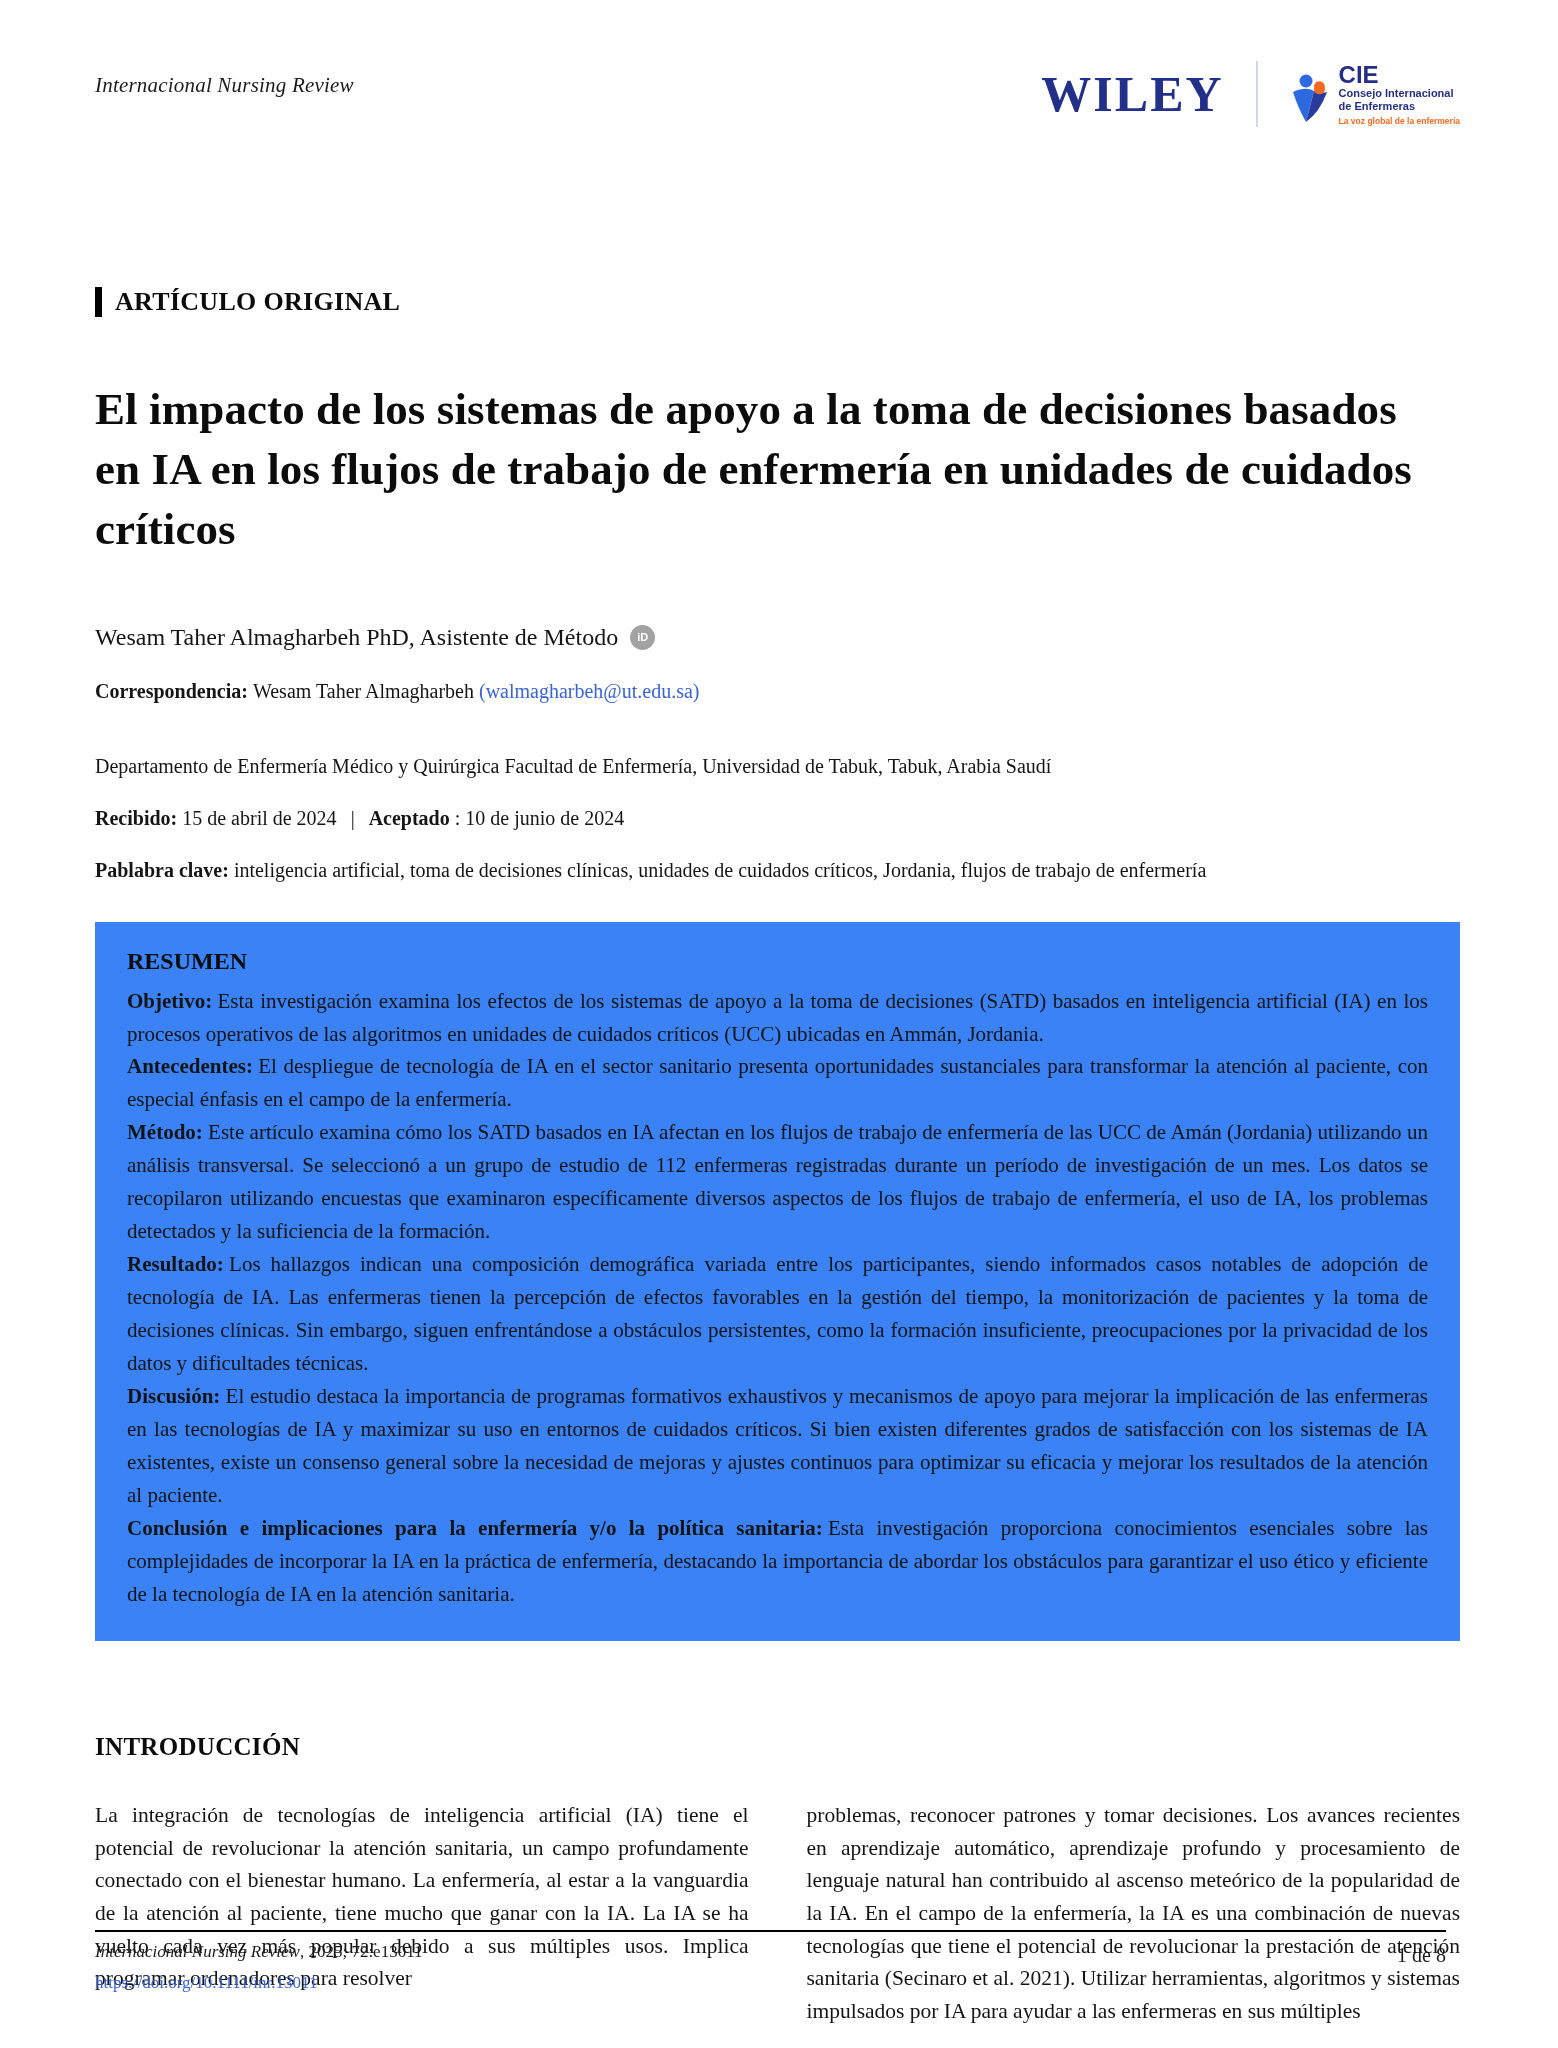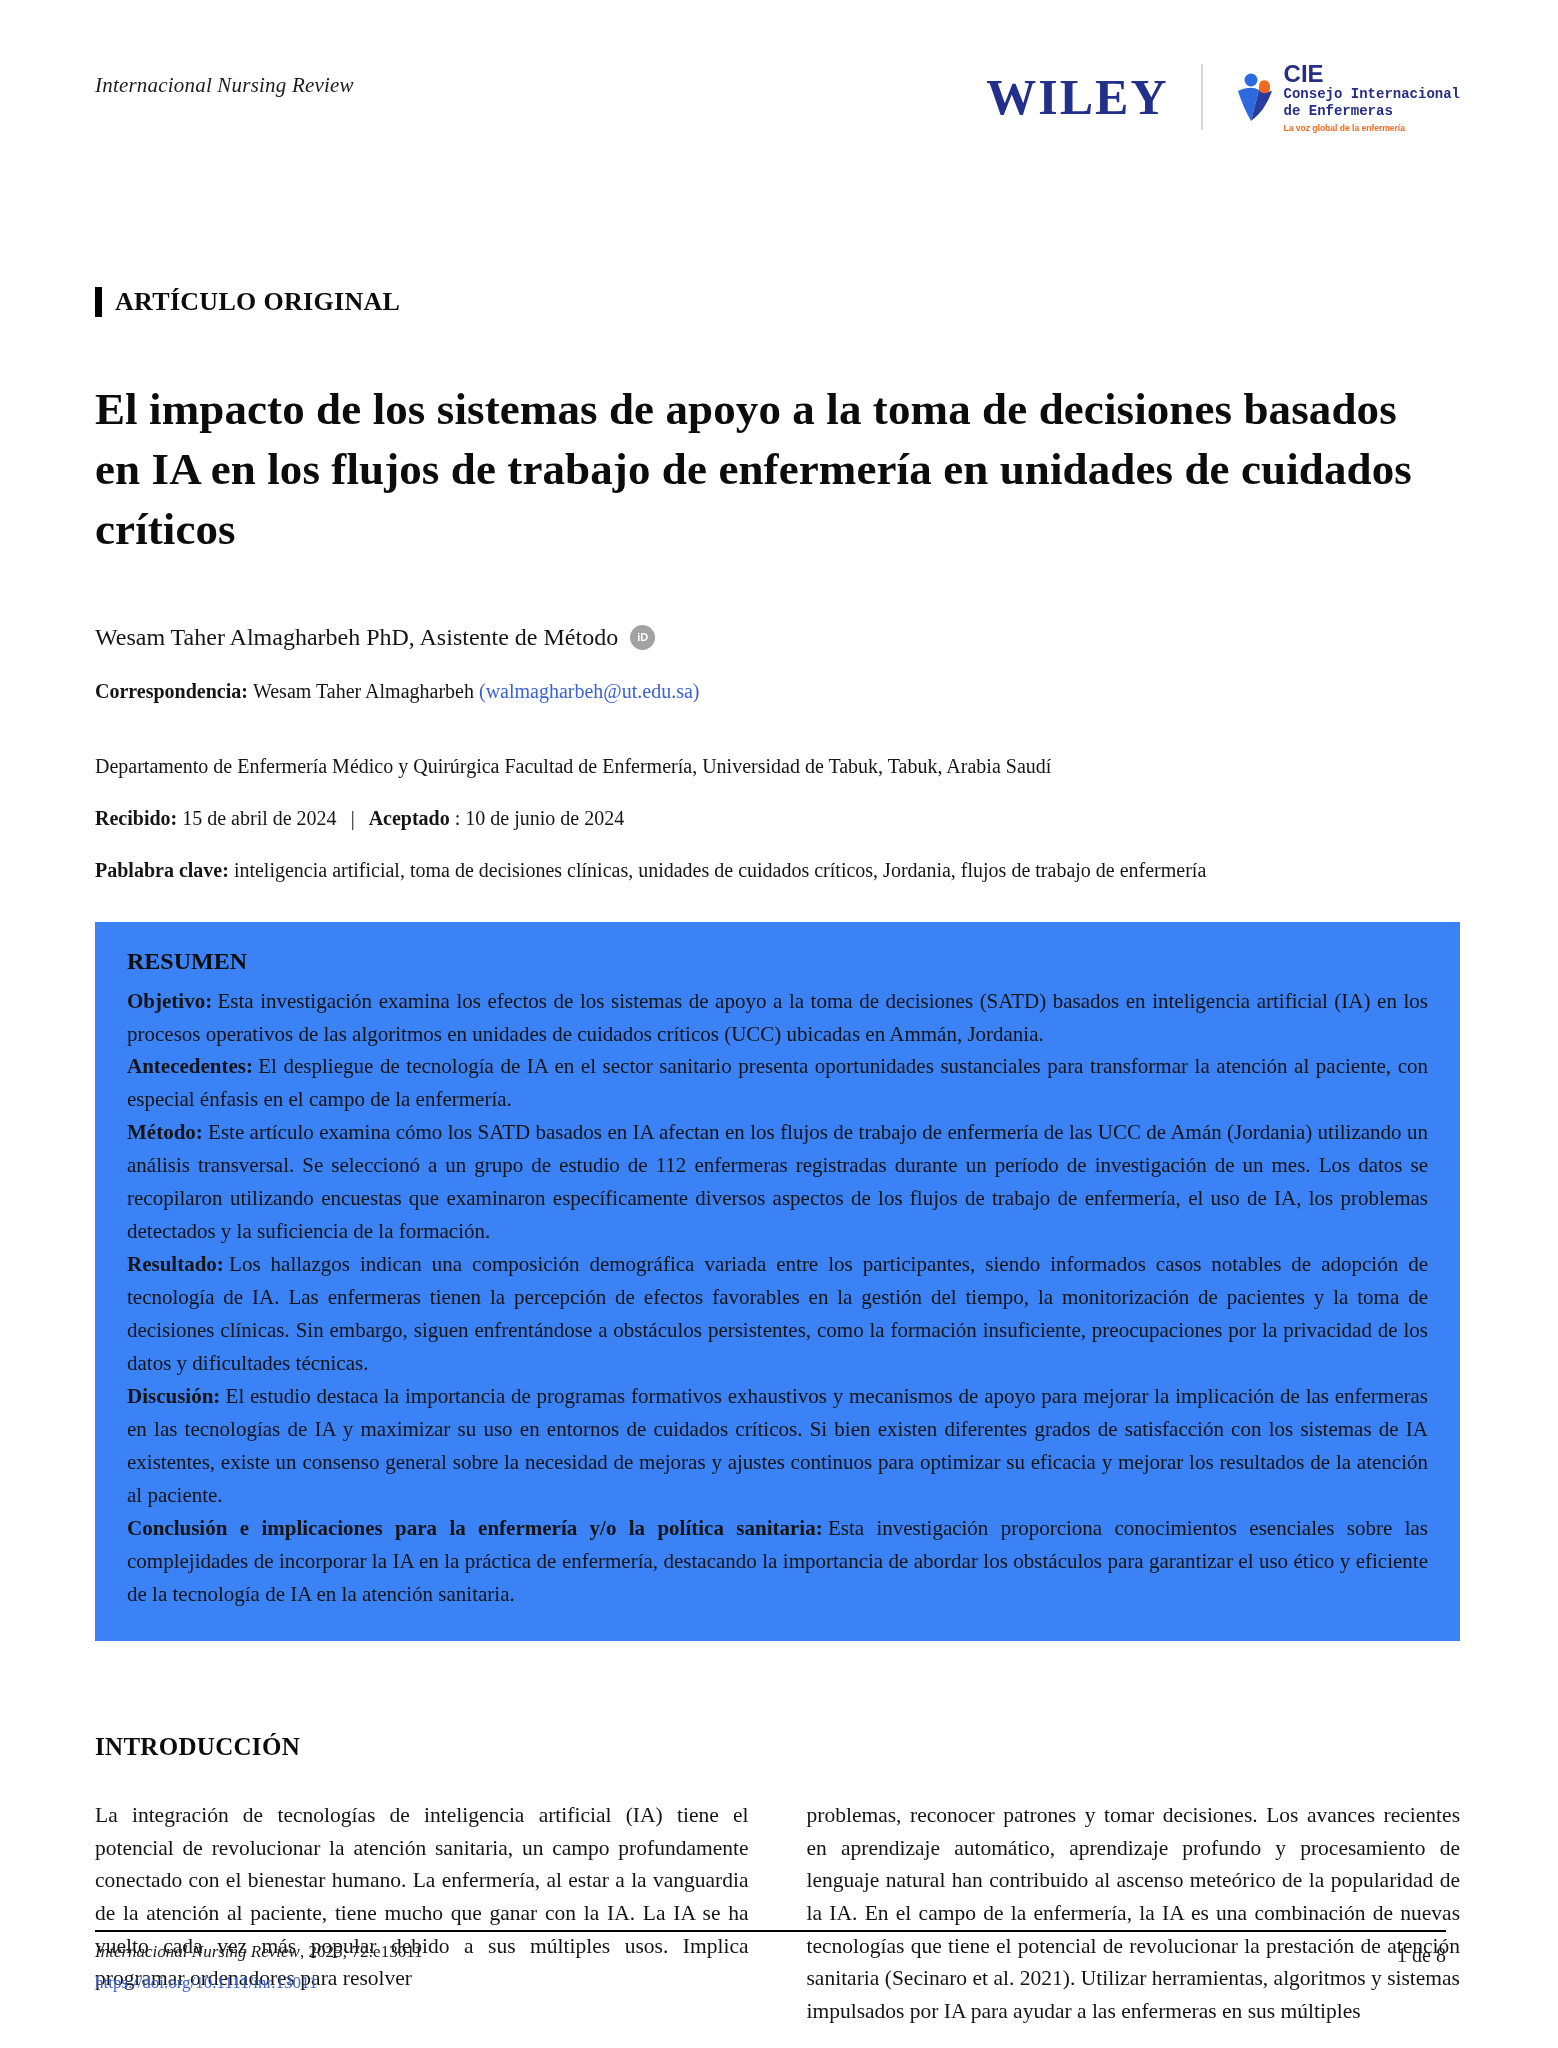--- a/index.html
+++ b/index.html
@@ -8,26 +8,26 @@
          font-family:"Liberation Serif","DejaVu Serif",serif; color:#111; }
   .page { width:1558px; height:2048px; padding:55px 98px 0 95px; position:relative; overflow:hidden;border-radius:32px; }
 
   
   .header-row { display:flex; justify-content:space-between; align-items:flex-start; height:110px; }
   .journal-name { font-style:italic; font-size:21px; color:#1c1c1c; margin-top:18px; letter-spacing:0.2px; }
   .logo-block { display:flex; align-items:center; gap:32px; margin-top:6px; }
   .wiley-word { font-family:"Liberation Serif",serif; font-weight:700; font-size:50px;
                 color:#23308a; letter-spacing:2px; line-height:1; }
   .logo-divider { width:2px; height:66px; background:#d4d6e6; }
-  .cie-logo { display:flex; align-items:center; gap:9px; }
+  .cie-logo { display:flex; align-items:flex-end; gap:9px; }
   .cie-icon { width:40px; height:52px; margin-top:4px; }
   .cie-text { display:flex; flex-direction:column; }
   .cie-acronym { font-family:"Liberation Sans",sans-serif; font-weight:700; font-size:24px;
                  color:#262e83; line-height:1.05; }
-  .cie-name { font-family:Liberation Mono, monospace; font-weight:700; font-size:14px;
+  .cie-name { font-family:Liberation Sans, sans-serif; font-weight:700; font-size:11px;
               color:#262e83; line-height:1.2; }
   .cie-tagline { font-family:"Liberation Sans",sans-serif; font-size:8.5px; color:#f26a21;
                  margin-top:3px; font-weight:700; }
 
   
   .section-label-row { display:flex; align-items:center; margin-top:122px; }
   .section-bar { width:7px; height:30px; background:#000; margin-right:13px; }
   .section-label { font-weight:700; font-size:26px; letter-spacing:0.3px; color:#0c0c0c; }
 
   

